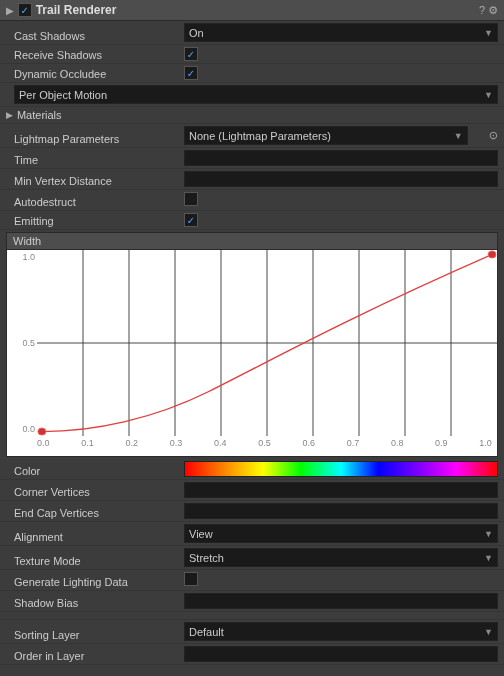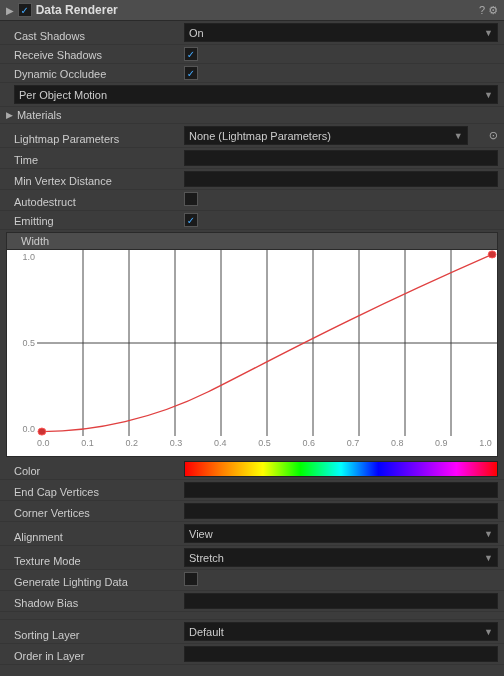--- a/index.html
+++ b/index.html
@@ -102,21 +102,21 @@
       color: #aaa;
       font-size: 9px;
     }
     
     .width-section {
       border: 1px solid #2a2a2a;
       margin: 2px 6px;
     }
     .width-label {
       background: #4d4d4d;
-      padding: 2px 14px;
+      padding: 2px 6px;
       font-size: 11px;
       color: #ccc;
       border-bottom: 1px solid #2a2a2a;
     }
     .curve-area {
       background: #ffffff;
       height: 206px;
       position: relative;
       overflow: hidden;
     }
@@ -166,21 +166,21 @@
   </style>
 </head>
 <body>
 
 <div class="panel">
 
   <div class="header">
     <div class="header-left">
       <span style="color:#aaa;font-size:10px;">▶</span>
       <div class="checkbox-custom checked"></div>
-      <span style="color:#ddd;font-weight:bold;font-size:12px;">Data Renderer</span>
+      <span style="color:#ddd;font-weight:bold;font-size:12px;">Trail Renderer</span>
     </div>
     <div class="header-icons">
       <span style="color:#aaa;font-size:11px;cursor:pointer;">?</span>
       <span style="color:#aaa;font-size:11px;cursor:pointer;">⚙</span>
     </div>
   </div>
 
   <div class="row">
     <div class="row-label">Cast Shadows</div>
     <div class="row-value">
@@ -307,34 +307,34 @@
   </div>
 
   <div class="row">
     <div class="row-label">Color</div>
     <div class="row-value">
       <div class="color-gradient"></div>
     </div>
   </div>
 
   <div class="row">
+    <div class="row-label">Corner Vertices</div>
+    <div class="row-value">
+      <input type="text" style="">
+    </div>
+  </div>
+
+  <div class="row">
     <div class="row-label">End Cap Vertices</div>
     <div class="row-value">
       <input type="text" style="">
     </div>
   </div>
 
   <div class="row">
-    <div class="row-label">Corner Vertices</div>
-    <div class="row-value">
-      <input type="text" style="">
-    </div>
-  </div>
-
-  <div class="row">
     <div class="row-label">Alignment</div>
     <div class="row-value">
       <div class="dropdown">
         <span>View</span>
         <span class="arrow">▼</span>
       </div>
     </div>
   </div>
 
   <div class="row">

